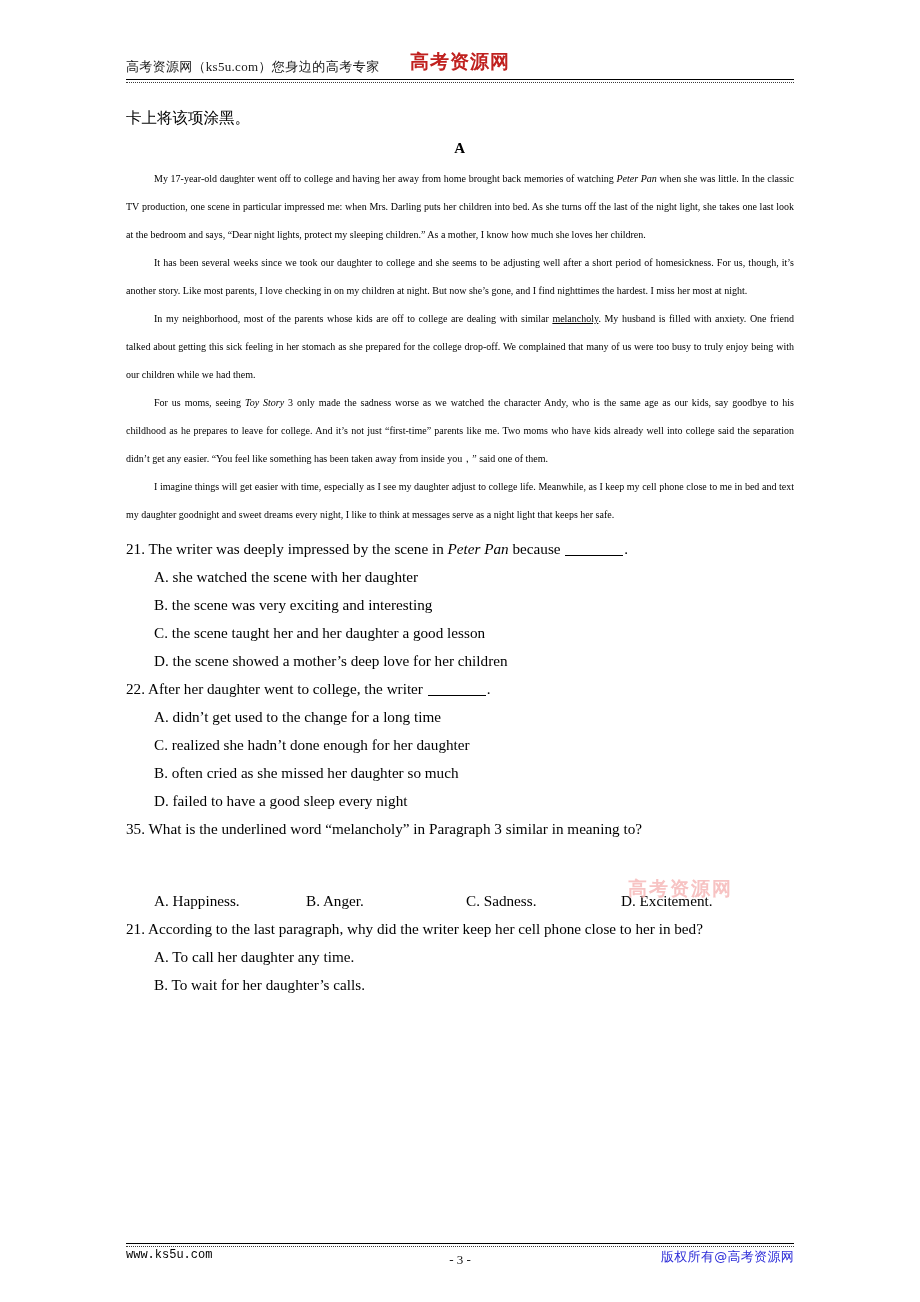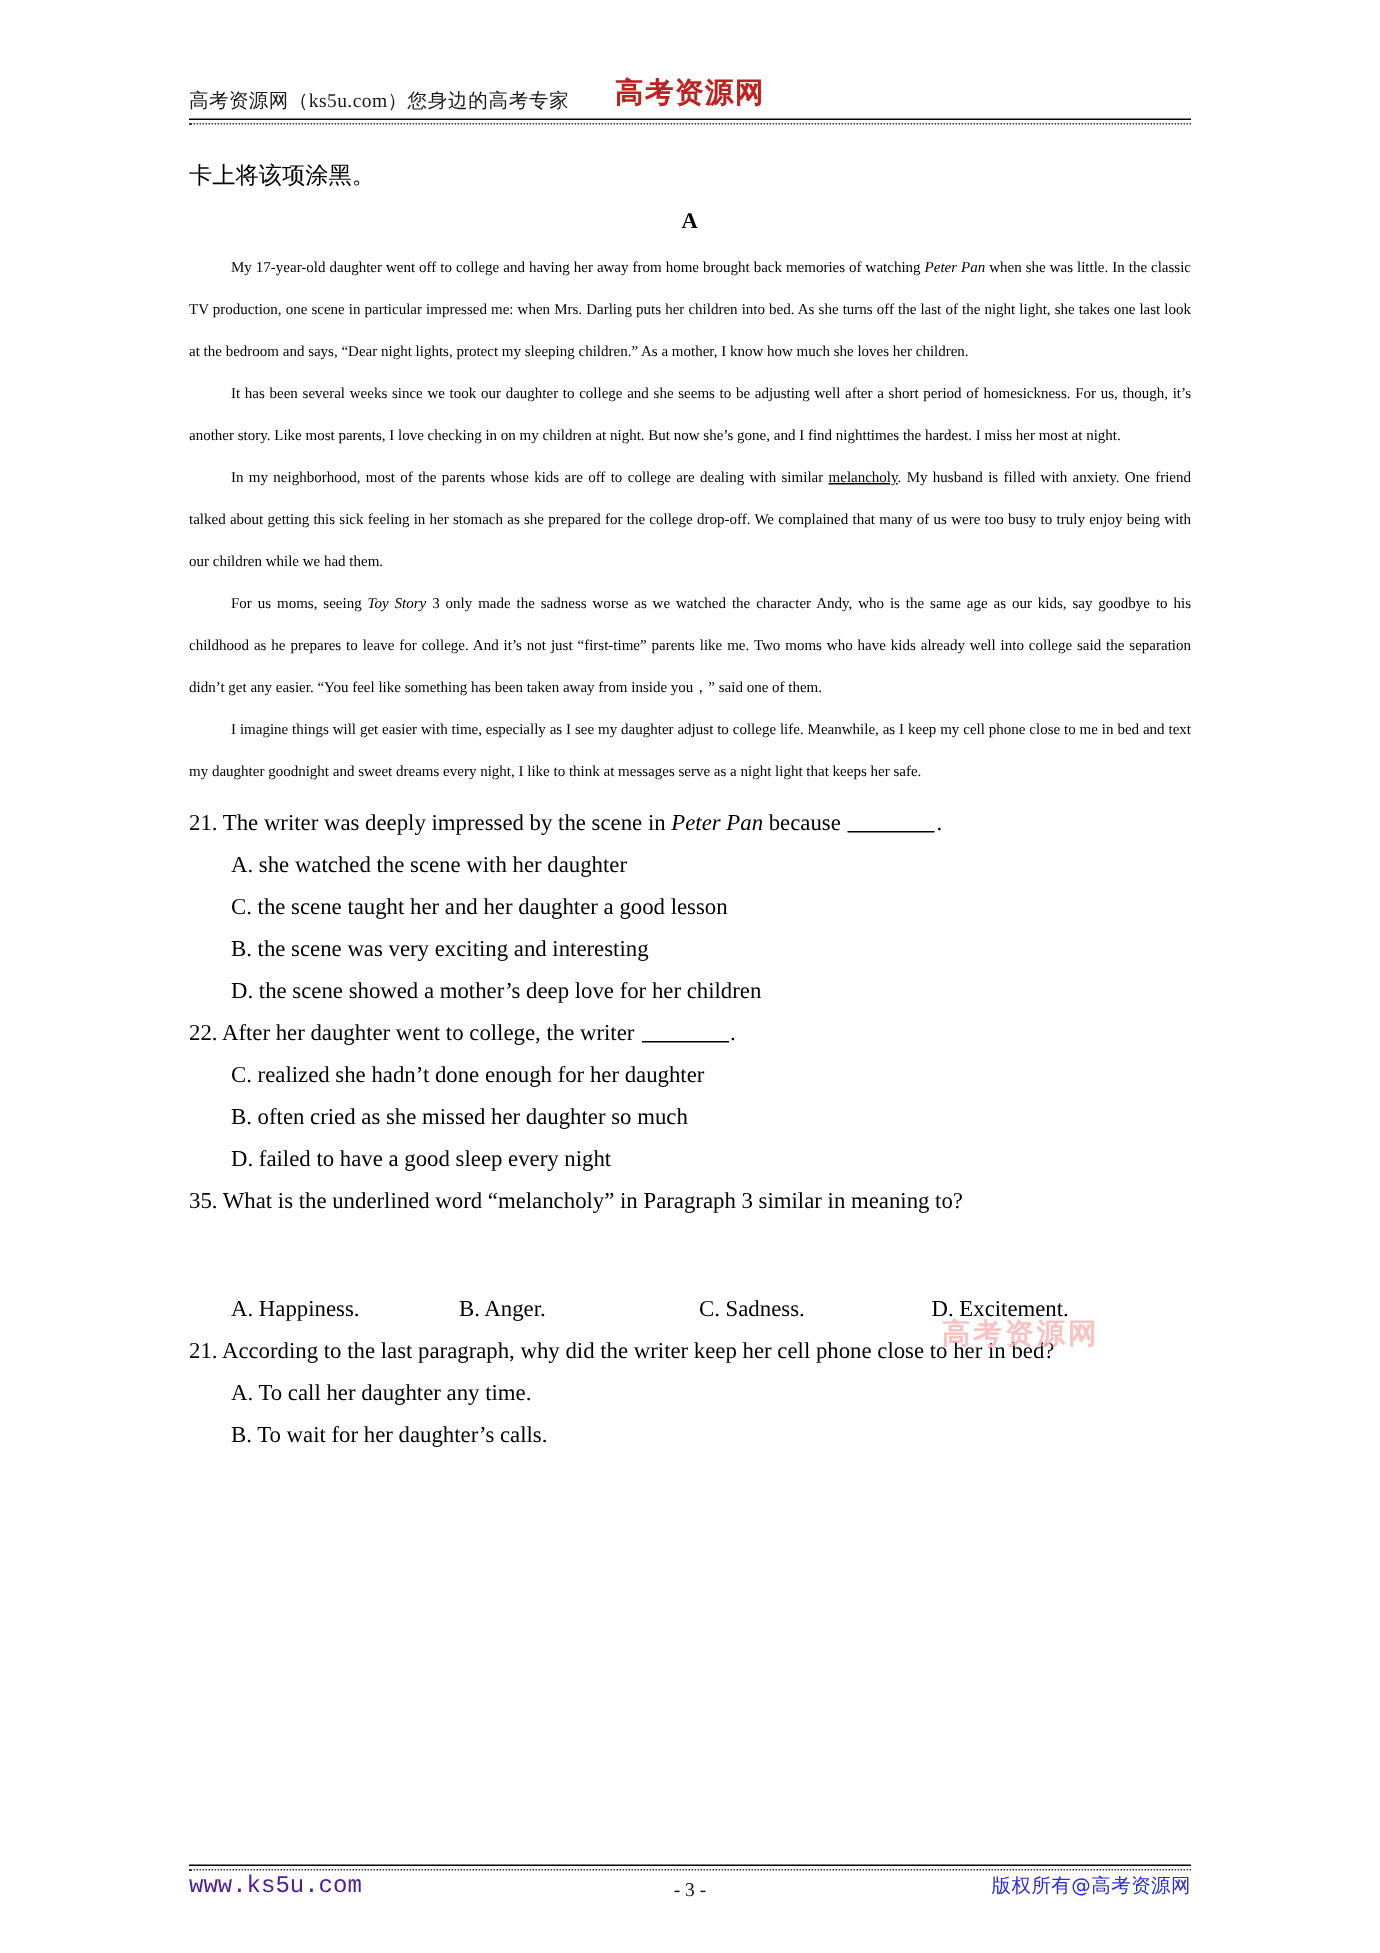--- a/index.html
+++ b/index.html
@@ -192,22 +192,22 @@
   }
   .ftr-row {
     display: flex;
     align-items: flex-start;
     justify-content: space-between;
     position: relative;
     height: 22px;
   }
   .ftr-left {
     font-family: "Liberation Mono", "DejaVu Sans Mono", monospace;
-    font-size: 16px;
-    color: #4c1d95;
+    font-size: 12px;
+    color: #000000;
     white-space: nowrap;
   }
   .ftr-center {
     position: absolute;
     left: 0; right: 0;
     top: 4px;
     text-align: center;
     font-size: 13px;
     color: #111;
   }
@@ -247,28 +247,29 @@
         <p class="para"><span>In my neighborhood, most of the parents whose kids are off to college are dealing with similar </span><span class="ul">melancholy</span><span>. My husband is filled with anxiety. One friend talked about getting this sick feeling in her stomach as she prepared for the college drop-off. We complained that many of us were too busy to truly enjoy being with our children while we had them.</span></p>
         <p class="para"><span>For us moms, seeing </span><span class="it">Toy Story</span><span> 3 only made the sadness worse as we watched the character Andy, who is the same age as our kids, say goodbye to his childhood as he prepares to leave for college. And it’s not just “first-time” parents like me. Two moms who have kids already well into college said the separation didn’t get any easier. “You feel like something has been taken away from inside you，” said one of them.</span></p>
         <p class="para"><span>I imagine things will get easier with time, especially as I see my daughter adjust to college life. Meanwhile, as I keep my cell phone close to me in bed and text my daughter goodnight and sweet dreams every night, I like to think at messages serve as a night light that keeps her safe.</span></p>
       </div>
 
     <div class="questions" id="questions-host">
         <div>
           <p class="q-stem"><span>21. </span> <span>The writer was deeply impressed by the scene in </span><span class="it">Peter Pan</span><span> because </span><span class="blankline"></span><span>.</span></p>
           <ul class="q-opts">
             <li>A. she watched the scene with her daughter</li>
+            <li>B. the scene was very exciting and interesting</li>
             <li>C. the scene taught her and her daughter a good lesson</li>
-            <li>B. the scene was very exciting and interesting</li>
             <li>D. the scene showed a mother’s deep love for her children</li>
           </ul>
         </div>
         <div>
           <p class="q-stem"><span>22. </span> <span>After her daughter went to college, the writer </span><span class="blankline"></span><span>.</span></p>
           <ul class="q-opts">
+            <li>A. didn’t get used to the change for a long time</li>
             <li>C. realized she hadn’t done enough for her daughter</li>
             <li>B. often cried as she missed her daughter so much</li>
             <li>D. failed to have a good sleep every night</li>
           </ul>
         </div>
         <div>
           <p class="q-stem"><span>35. </span> <span>What is the underlined word “melancholy” in Paragraph 3 similar in meaning to?</span></p>
           <ul class="q-opts inline-row"><li>A. Happiness.</li><li>B. Anger.</li><li>C. Sadness.</li><li>D. Excitement.</li></ul>
         </div>
         <div>

